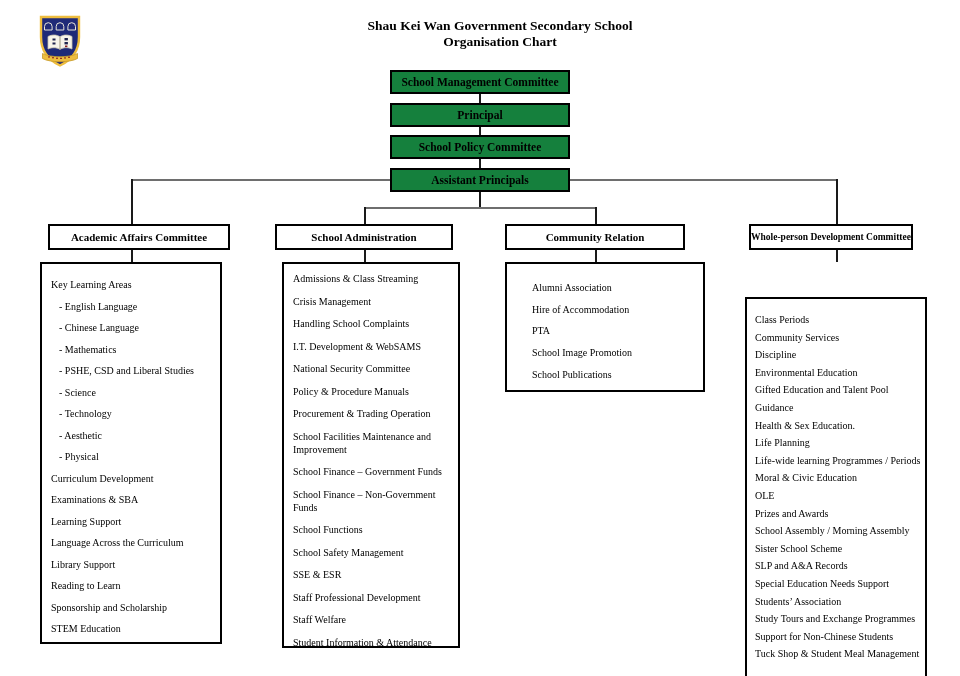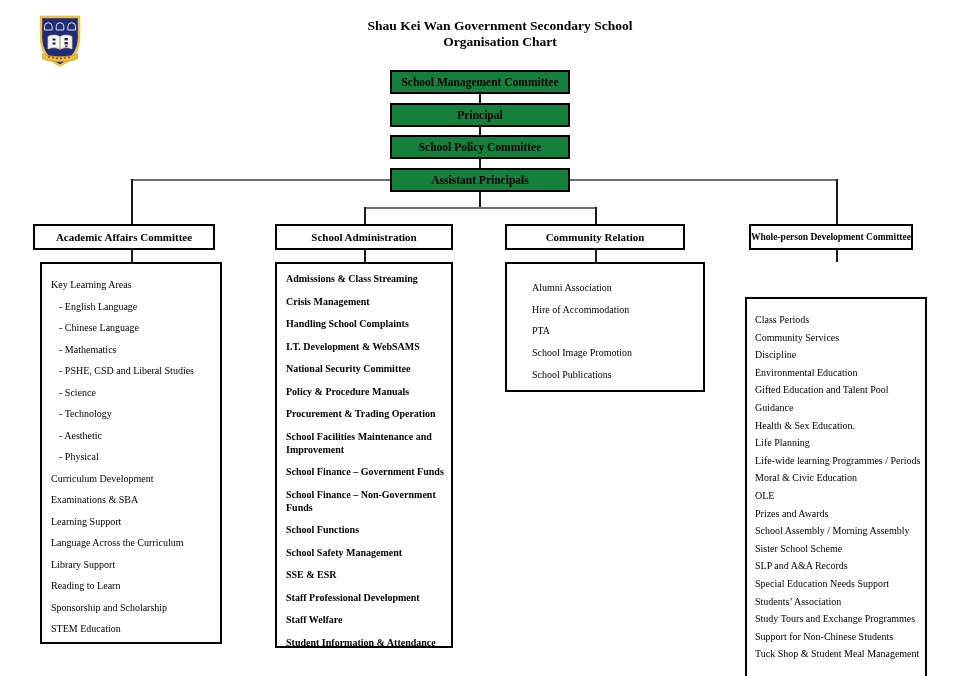--- a/index.html
+++ b/index.html
@@ -25,21 +25,21 @@
     font-weight:bold;font-size:11px;background:#fff;
   }
   .hbox.small{font-size:9.5px;}
   .lbox{
     position:absolute;top:262px;box-sizing:border-box;border:2px solid #000;
     background:#fff;font-size:10px;line-height:13px;overflow:hidden;
   }
   .lbox .li{margin-bottom:8.5px;}
   .lbox .li.indent{margin-left:8px;}
   .b1{left:40px;width:182px;height:382px;padding:14px 5px 0 9px;}
-  .b2{left:275px;width:178px;height:386px;padding:8px 5px 0 9px;font-weight:bold;}
+  .b2{left:282px;width:178px;height:386px;padding:8px 5px 0 9px;}
   .b2 .li{margin-bottom:9.5px;}
   .b3{left:505px;width:200px;height:130px;padding:17px 5px 0 25px;}
   .b3 .li{margin-bottom:8.7px;}
   .b4{left:745px;width:182px;height:439px;padding:14px 3px 0 8px;margin-top:35px;}
   .b4 .li{margin-bottom:4.6px;white-space:nowrap;}
   
   .v{position:absolute;width:1.5px;background:#1a1a1a;}
   .h{position:absolute;height:1.5px;background:#6e6e6e;}
 </style>
 </head>
@@ -95,21 +95,21 @@
 
   <div class="h" style="left:131px;top:179px;width:259px"></div>
   <div class="h" style="left:570px;top:179px;width:266px"></div>
   <div class="v" style="left:131px;top:179px;height:45px"></div>
   <div class="v" style="left:836px;top:179px;height:45px"></div>
 
   <div class="h" style="left:364px;top:207px;width:231px"></div>
   <div class="v" style="left:364px;top:207px;height:17px"></div>
   <div class="v" style="left:595px;top:207px;height:17px"></div>
 
-  <div class="hbox" style="left:33px;width:182px">Academic Affairs Committee</div>
+  <div class="hbox" style="left:48px;width:182px">Academic Affairs Committee</div>
   <div class="hbox" style="left:275px;width:178px">School Administration</div>
   <div class="hbox" style="left:505px;width:180px">Community Relation</div>
   <div class="hbox small" style="left:749px;width:164px">Whole-person Development Committee</div>
 
   <div class="v" style="left:131px;top:250px;height:12px"></div>
   <div class="v" style="left:364px;top:250px;height:12px"></div>
   <div class="v" style="left:595px;top:250px;height:12px"></div>
   <div class="v" style="left:836px;top:250px;height:12px"></div>
 
   <div class="lbox b1">

